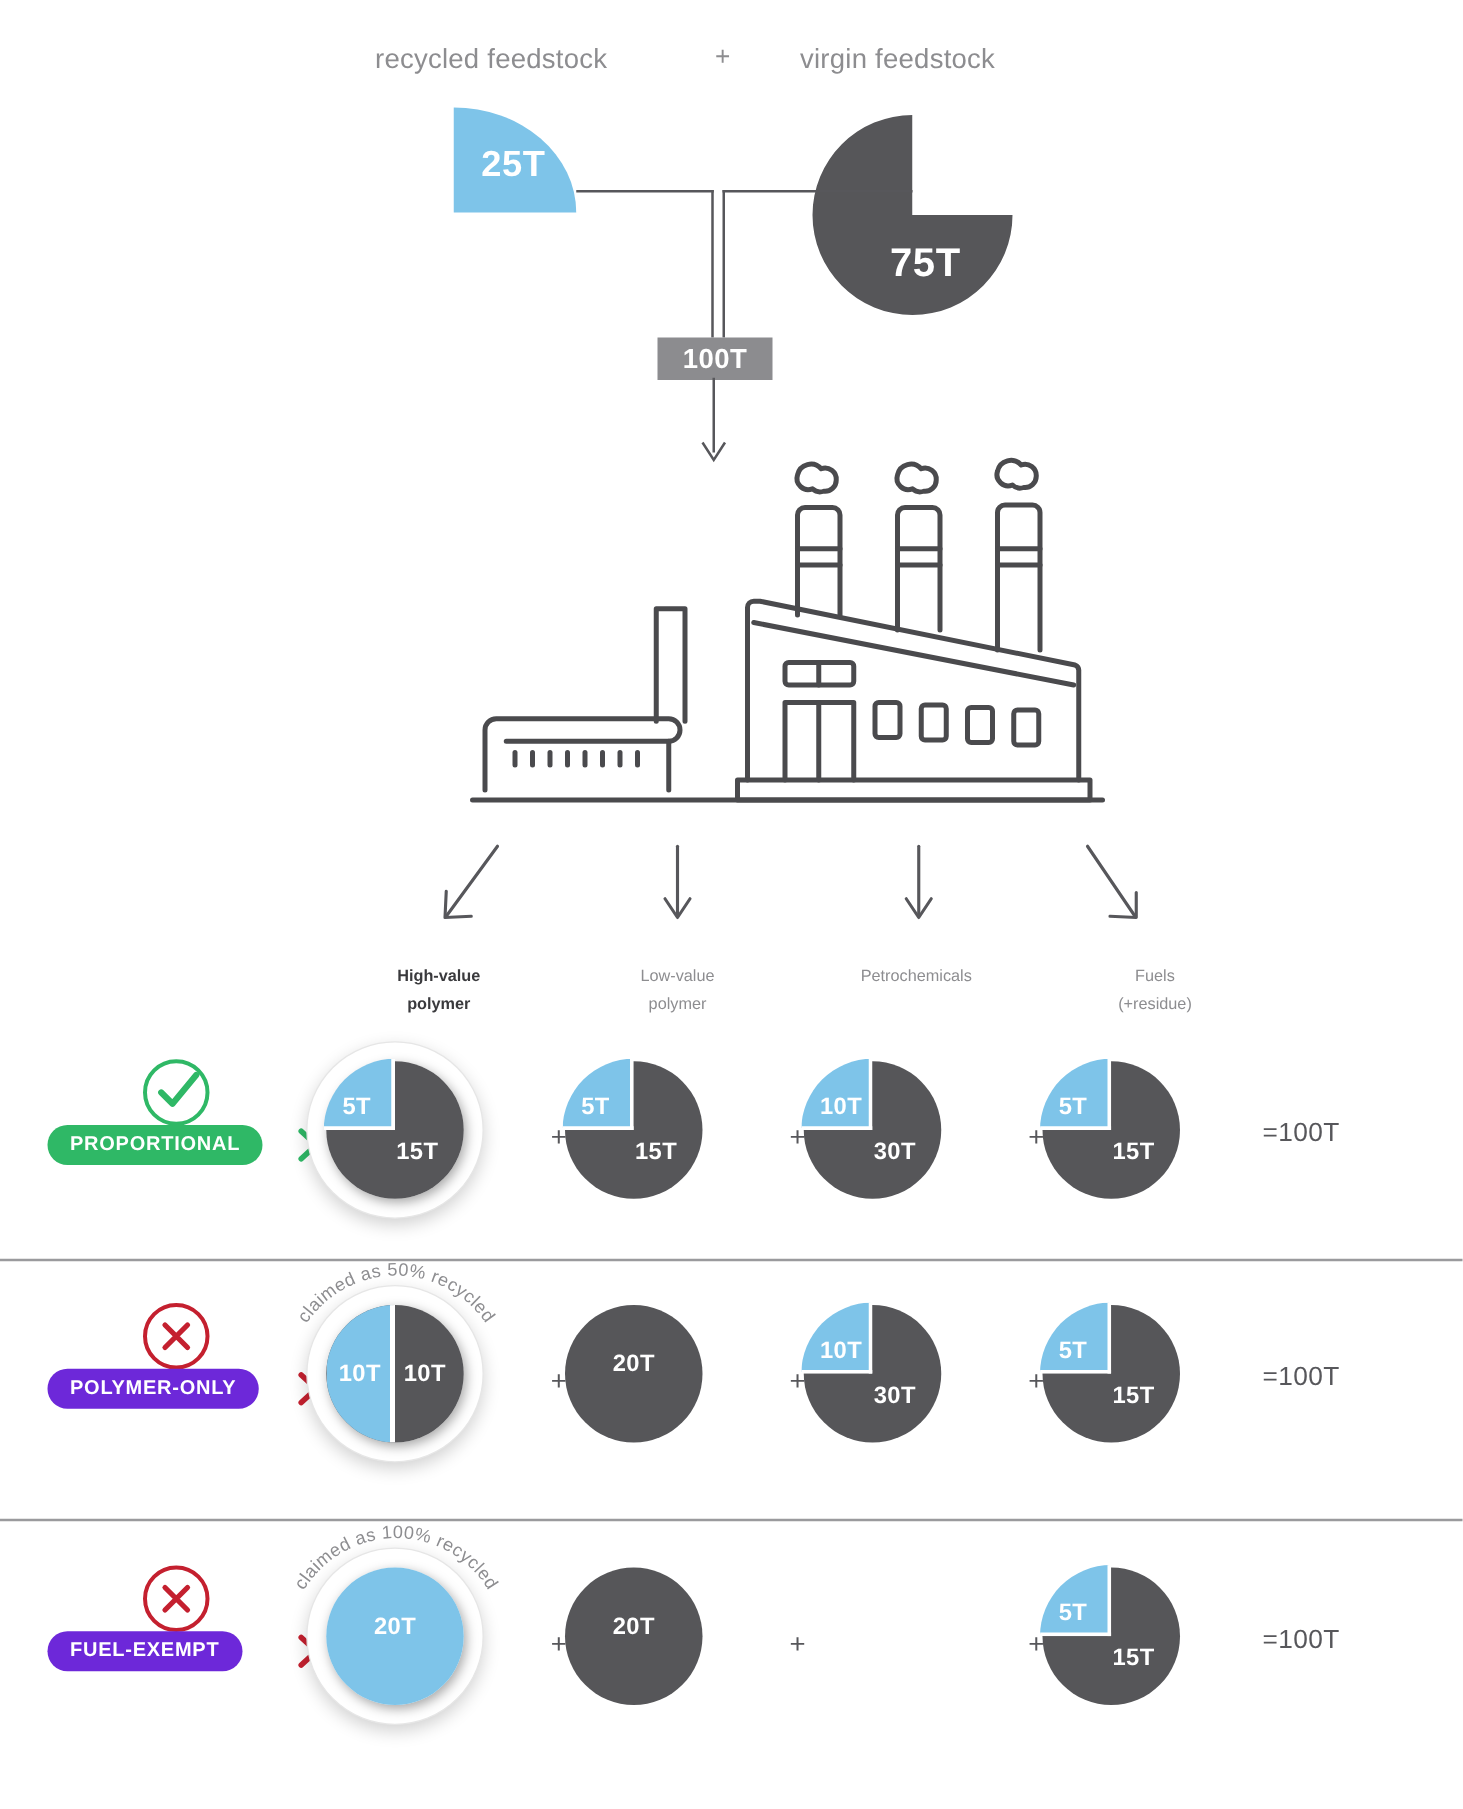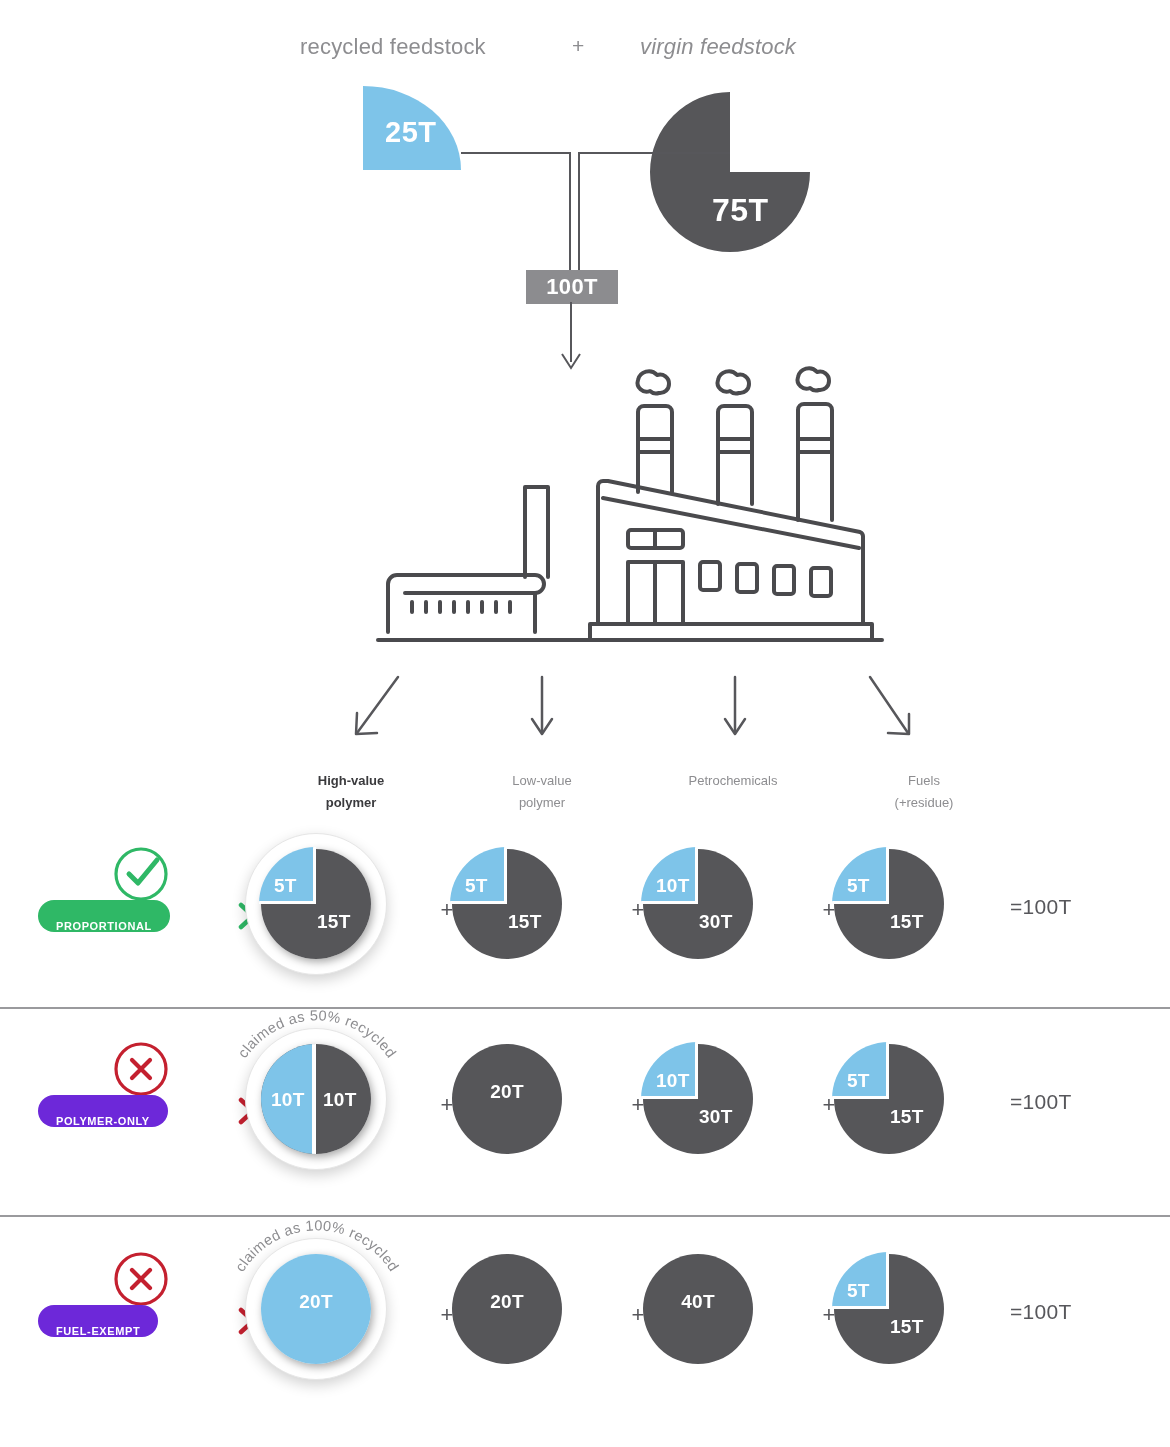--- a/index.html
+++ b/index.html
@@ -24,21 +24,21 @@
   }
   .feed-hdr {
     position: absolute;
     font-size: 22px;
     color: #8d8d90;
     letter-spacing: 0.2px;
     white-space: nowrap;
   }
   .feed-hdr.recycled { left: 300px; top: 0; }
   .feed-hdr.plus     { left: 572px; top: 0; font-size: 21px; }
-  .feed-hdr.virgin   { left: 640px; top: 0; font-style: italic; }
+  .feed-hdr.virgin   { left: 640px; top: 0; }
 
   
   .qdisc25 {
     position: absolute;
     left: 363px; top: 86px;
     width: 98px; height: 84px;
     background: #7ec4e9;
     border-top-right-radius: 98px 84px;
   }
   .qdisc25 .val {
@@ -117,23 +117,23 @@
 
   
   .status-icon { position: absolute; left: 110px; top: 8px; }
 
   
   .pill {
     position: absolute;
     left: 38px;
     height: 32px;
     border-radius: 16px;
-    display: flex; align-items: flex-end; justify-content: center;
+    display: flex; align-items: center; justify-content: center;
     padding: 0 18px;
-    font-size: 11px;
+    font-size: 16px;
     font-weight: bold;
     letter-spacing: 0.6px;
     color: #ffffff;
     white-space: nowrap;
   }
   .pill.green { background: #2fb866; }
   .pill.red   { background: #6d28d9; }
 
   .chevrons { position: absolute; }
 
@@ -485,26 +485,20 @@
             <div class="pie-label center">20T</div>
           </div>
         </div>
       </div>
       <div class="pie-cell c1" style="top:14px; margin-left:0px">
         <div class="pie">
           <div class="disc-dark"></div>
           <div class="pie-label center">20T</div>
         </div>
       </div>
-      <div class="pie-cell c2" style="top:14px; margin-left:0px">
-        <div class="pie">
-          <div class="disc-dark"></div>
-          <div class="pie-label center">40T</div>
-        </div>
-      </div>
       <div class="pie-cell c3" style="top:14px; margin-left:0px">
         <div class="pie">
           <div class="disc-dark"></div>
           <div class="q-blue"></div>
           <div class="pie-label blue-q">5T</div>
           <div class="pie-label dark-q">15T</div>
         </div>
       </div>
       <div class="plus-sign p0" style="top:62px">+</div>
       <div class="plus-sign p1" style="top:62px">+</div>

